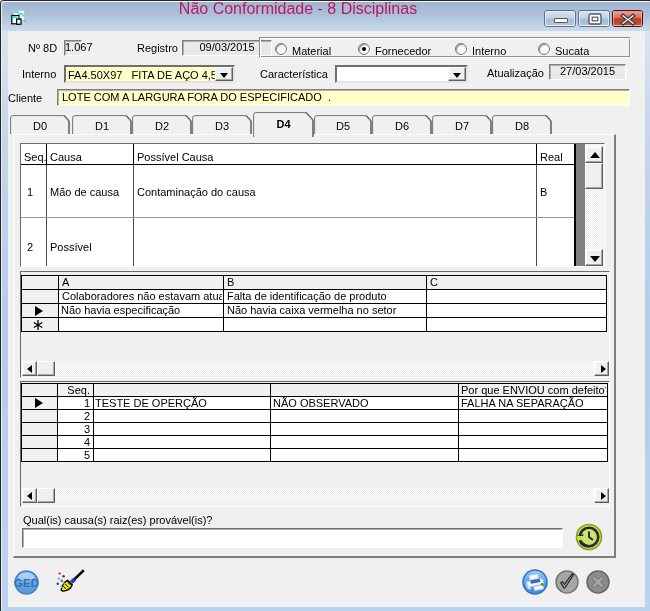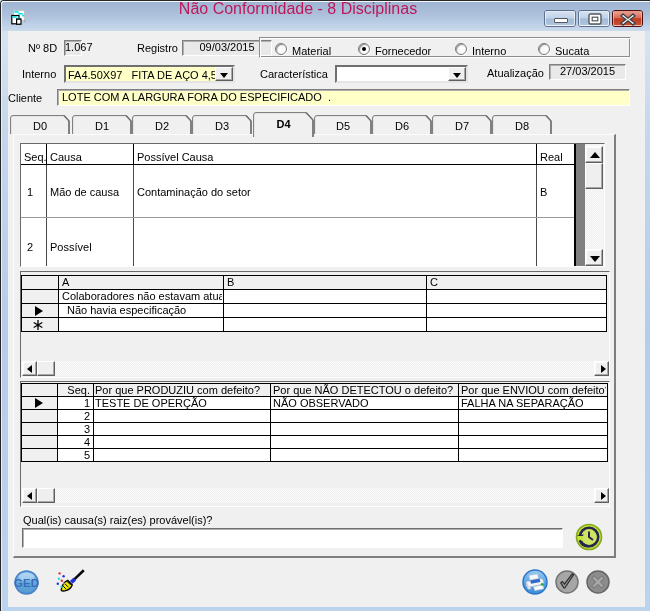--- a/index.html
+++ b/index.html
@@ -185,21 +185,21 @@
     <div class="blackline" style="left:515px; top:0; width:1px; height:21px;"></div>
     <div class="abs" style="left:515px; top:21px; width:1px; height:101px; background:#4A4A4A;"></div>
     <div class="blackline" style="left:553px; top:0; width:2px; height:122px;"></div>
     <div class="cellline" style="left:0; top:73px; width:553px; height:1px;"></div>
     <div class="gtxt" style="left:3px; top:7px;">Seq.</div>
     <div class="gtxt" style="left:29px; top:7px;">Causa</div>
     <div class="gtxt" style="left:116px; top:7px;">Possível Causa</div>
     <div class="gtxt" style="left:496px; top:7px;padding-left:23px;">Real</div>
     <div class="gtxt" style="left:6px; top:42px;">1</div>
     <div class="gtxt" style="left:29px; top:42px;">Mão de causa</div>
-    <div class="gtxt" style="left:116px; top:42px;">Contaminação do setor</div>
+    <div class="gtxt" style="left:116px; top:42px;">Contaminação do causa</div>
     <div class="gtxt" style="left:519px; top:42px;">B</div>
     <div class="gtxt" style="left:6px; top:97px;">2</div>
     <div class="gtxt" style="left:29px; top:97px;">Possível</div>
     <div class="abs" style="left:555px; top:0; width:9px; height:122px; background:#808080;"></div>
     <div class="sbtrack" style="left:564px; top:0; width:18px; height:122px;"></div>
     <div class="sbbtn" style="left:564px; top:2px; width:18px; height:17px;">
       <div class="tri" style="left:4px; top:5px; border-left:5px solid transparent; border-right:5px solid transparent; border-bottom:6px solid #000;"></div>
     </div>
     <div class="sbthumb" style="left:564px; top:19px; width:18px; height:26px;"></div>
     <div class="sbbtn" style="left:564px; top:105px; width:18px; height:17px;">
@@ -218,21 +218,23 @@
     <div class="blackline" style="left:0; top:59px; width:586px; height:1px;"></div>
     <div class="blackline" style="left:0px; top:3px; width:1px; height:57px;"></div>
     <div class="blackline" style="left:37px; top:3px; width:1px; height:57px;"></div>
     <div class="blackline" style="left:202px; top:3px; width:1px; height:57px;"></div>
     <div class="blackline" style="left:405px; top:3px; width:1px; height:57px;"></div>
     <div class="blackline" style="left:585px; top:3px; width:1px; height:57px;"></div>
     <div class="gtxt" style="left:41px; top:4px;">A</div>
     <div class="gtxt" style="left:206px; top:4px;">B</div>
     <div class="gtxt" style="left:409px; top:4px;">C</div>
     <div class="gtxt" style="left:41px; top:18px; width:160px; overflow:hidden;">Colaboradores não estavam atuali</div>
-    <div class="gtxt" style="left:46px; top:32px;">Não havia especificação</div>
+    <div class="gtxt" style="left:206px; top:18px;">Falta de identificação de produto</div>
+    <div class="gtxt" style="left:40px; top:32px;">Não havia especificação</div>
+    <div class="gtxt" style="left:206px; top:32px;">Não havia caixa vermelha no setor</div>
     <div class="tri" style="left:14px; top:34px; border-top:5px solid transparent; border-bottom:5px solid transparent; border-left:8px solid #000;"></div>
     <svg class="abs" style="left:11px; top:47px;" width="12" height="12" viewBox="0 0 12 12">
       <path d="M6,1 L6,11 M1.7,3.5 L10.3,8.5 M1.7,8.5 L10.3,3.5" stroke="#000" stroke-width="1.3"></path>
     </svg>
     <div class="sbtrack" style="left:1px; top:89px; width:587px; height:15px;"></div>
     <div class="sbbtn" style="left:1px; top:89px; width:15px; height:15px;">
       <div class="tri" style="left:4px; top:3px; border-top:4.5px solid transparent; border-bottom:4.5px solid transparent; border-right:5px solid #000;"></div>
     </div>
     <div class="sbthumb" style="left:16px; top:89px; width:18px; height:15px;"></div>
     <div class="sbbtn" style="left:573px; top:89px; width:15px; height:15px;">
@@ -251,22 +253,20 @@
     <div class="blackline" style="left:0; top:53px; width:587px; height:1px;"></div>
     <div class="blackline" style="left:0; top:66px; width:587px; height:1px;"></div>
     <div class="blackline" style="left:0; top:79px; width:587px; height:1px;"></div>
     <div class="blackline" style="left:0px; top:1px; width:1px; height:79px;"></div>
     <div class="blackline" style="left:36px; top:1px; width:1px; height:79px;"></div>
     <div class="blackline" style="left:72px; top:1px; width:1px; height:79px;"></div>
     <div class="blackline" style="left:249px; top:1px; width:1px; height:79px;"></div>
     <div class="blackline" style="left:437px; top:1px; width:1px; height:79px;"></div>
     <div class="blackline" style="left:586px; top:1px; width:1px; height:79px;"></div>
     <div class="gtxt" style="left:36px; width:33px; text-align:right; top:2px;">Seq.</div>
-    <div class="gtxt" style="left:74px; top:2px;">Por que PRODUZIU com defeito?</div>
-    <div class="gtxt" style="left:252px; top:2px;">Por que NÃO DETECTOU o defeito?</div>
     <div class="gtxt" style="left:440px; width:145px; overflow:hidden; top:2px;">Por que ENVIOU com defeito?</div>
     <div class="gtxt" style="left:36px; top:15px; width:33px; text-align:right;">1</div>
     <div class="gtxt" style="left:74px; top:15px;">TESTE DE OPERÇÃO</div>
     <div class="gtxt" style="left:252px; top:15px;">NÃO OBSERVADO</div>
     <div class="gtxt" style="left:440px; top:15px;">FALHA NA SEPARAÇÃO</div>
     <div class="gtxt" style="left:36px; top:28px; width:33px; text-align:right;">2</div>
     <div class="gtxt" style="left:36px; top:41px; width:33px; text-align:right;">3</div>
     <div class="gtxt" style="left:36px; top:54px; width:33px; text-align:right;">4</div>
     <div class="gtxt" style="left:36px; top:67px; width:33px; text-align:right;">5</div>
     <div class="tri" style="left:14px; top:16px; border-top:5px solid transparent; border-bottom:5px solid transparent; border-left:8px solid #000;"></div>

